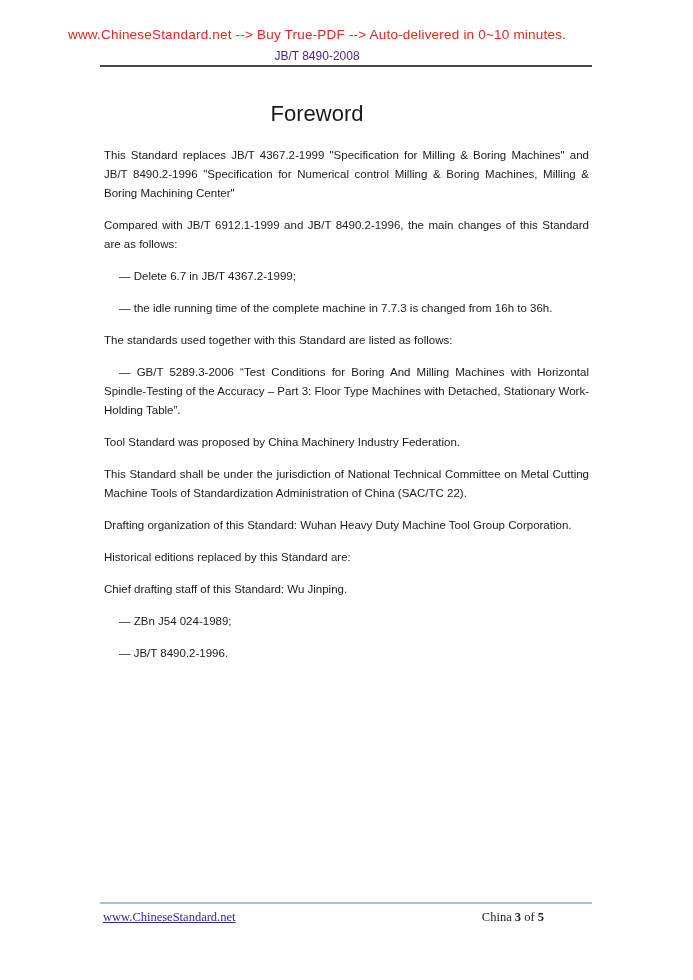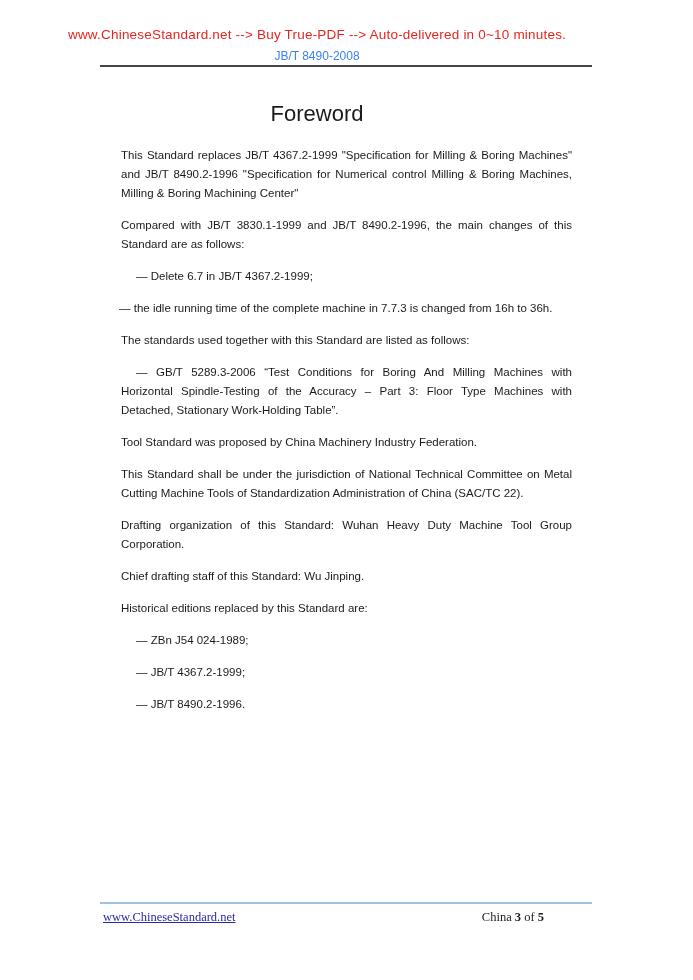--- a/index.html
+++ b/index.html
@@ -28,21 +28,21 @@
     color: #e8251e;
     white-space: nowrap;
   }
   .docnum {
     position: absolute;
     top: 49px;
     left: 0;
     right: 0;
     text-align: center;
     font-size: 12px;
-    color: #3b82f6;
+    color: #4c1d95;
   }
   .header-rule {
     position: absolute;
     top: 65px;
     left: 100px;
     width: 492px;
     height: 2px;
     background: #454545;
   }
 
@@ -63,21 +63,21 @@
     position: absolute;
     top: 146px;
     left: 104px;
     width: 485px;
     font-size: 11.5px;
     line-height: 19px;
     color: #1a1a1a;
     text-align: justify;
   }
   .content p {
-    margin: 13px 17px;
+    margin: 13px 0;
   }
   .content p:first-child {
     margin-top: 0;
   }
   .bullet {
     text-indent: 15px;
   }
   .bullet-hang {
     margin-left: 22px !important;
     text-indent: -7px;
@@ -122,32 +122,31 @@
 <div class="page">
 
   <div class="promo">www.ChineseStandard.net --&gt; Buy True-PDF --&gt; Auto-delivered in 0~10 minutes.</div>
   <div class="docnum">JB/T 8490-2008</div>
   <div class="header-rule"></div>
 
   <div class="title">Foreword</div>
 
   <div class="content">
     <p>This Standard replaces JB/T 4367.2-1999 "Specification for Milling &amp; Boring Machines" and JB/T 8490.2-1996 "Specification for Numerical control Milling &amp; Boring Machines, Milling &amp; Boring Machining Center"</p>
-    <p>Compared with JB/T 3830.1-1999 and JB/T 8490.2-1996, the main changes of this Standard are as follows:</p>
+    <p>Compared with JB/T 6912.1-1999 and JB/T 8490.2-1996, the main changes of this Standard are as follows:</p>
     <p class="bullet">— Delete 6.7 in JB/T 4367.2-1999;</p>
     <p class="bullet-hang">— the idle running time of the complete machine in 7.7.3 is changed from 16h to 36h.</p>
     <p>The standards used together with this Standard are listed as follows:</p>
     <p class="bullet">— GB/T 5289.3-2006 “Test Conditions for Boring And Milling Machines with Horizontal Spindle-Testing of the Accuracy – Part 3: Floor Type Machines with Detached, Stationary Work-Holding Table”.</p>
     <p>Tool Standard was proposed by China Machinery Industry Federation.</p>
     <p>This Standard shall be under the jurisdiction of National Technical Committee on Metal Cutting Machine Tools of Standardization Administration of China (SAC/TC 22).</p>
     <p>Drafting organization of this Standard: Wuhan Heavy Duty Machine Tool Group Corporation.</p>
+    <p>Historical editions replaced by this Standard are:</p>
     <p>Chief drafting staff of this Standard: Wu Jinping.</p>
-    <p>Historical editions replaced by this Standard are:</p>
     <p class="bullet">— ZBn J54 024-1989;</p>
-    <p class="bullet">— JB/T 4367.2-1999;</p>
     <p class="bullet">— JB/T 8490.2-1996.</p>
   </div>
 
   <div class="footer-rule"></div>
   <div class="footer-row">
     <span class="footer-link">www.ChineseStandard.net</span>
     <span class="page-indicator"><span>China</span>&nbsp;<span class="num">3</span>&nbsp;<span>of</span>&nbsp;<span class="num">5</span></span>
   </div>
 
 </div>

